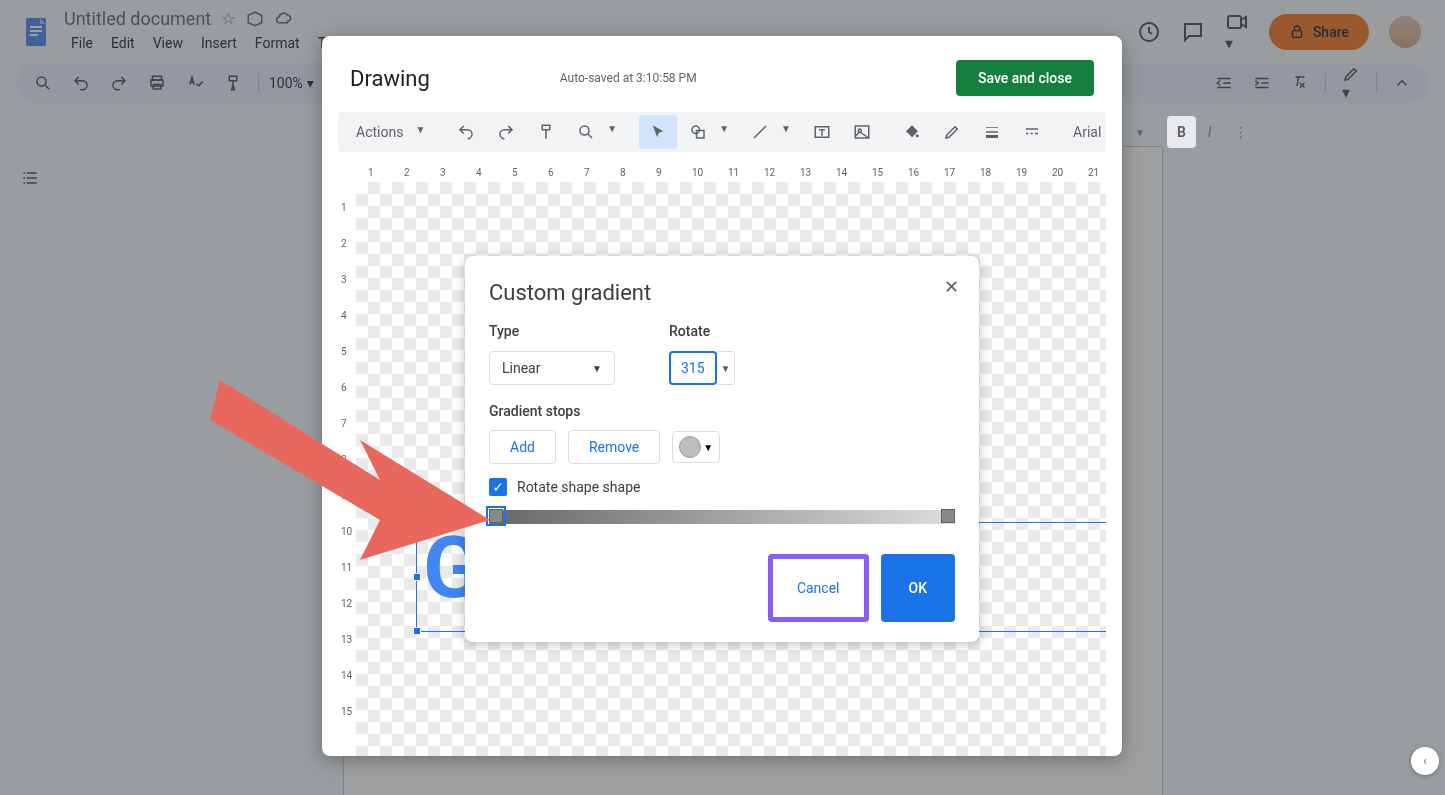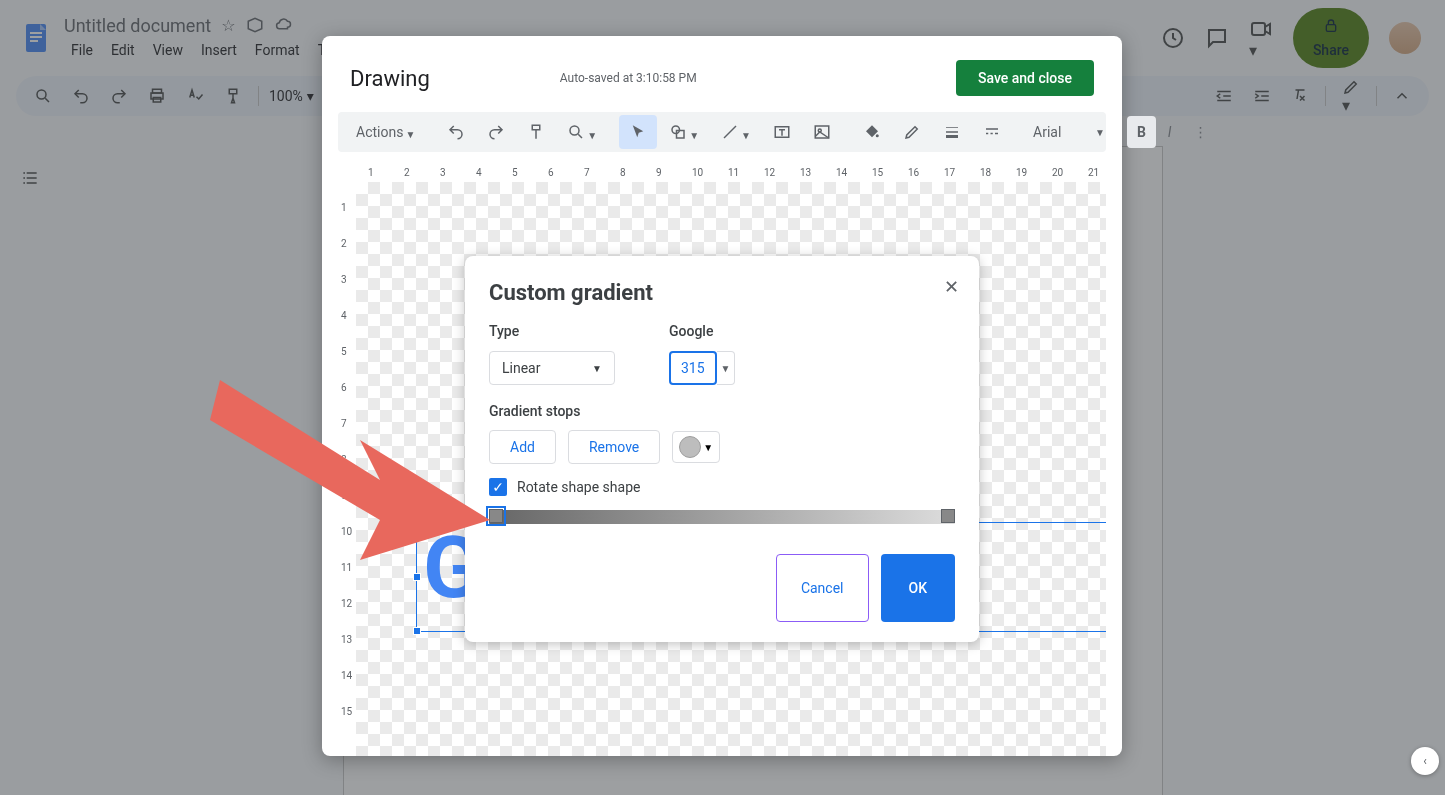--- a/index.html
+++ b/index.html
@@ -11,21 +11,21 @@
 .docs-logo { width: 40px; height: 40px; border-radius: 50%; display: flex; align-items: center; justify-content: center; }
 .docs-logo svg { width: 36px; height: 36px; }
 .title-area { display: flex; flex-direction: column; gap: 2px; flex: 1; }
 .title-row { display: flex; align-items: center; gap: 10px; }
 .title-row .doc-title { font-size: 18px; color: #5f6368; }
 .title-row .ti { color: #5f6368; }
 .menu-row { display: flex; gap: 4px; }
 .menu-row span { font-size: 14px; color: #202124; padding: 4px 7px; border-radius: 4px; }
 .header-right { display: flex; align-items: center; gap: 20px; padding-right: 8px; }
 .header-right .ic { color: #444746; }
-.share-btn { background: #4d7c0f; color: #001d35; border-radius: 40px; padding: 10px 20px; font-size: 14px; font-weight: 500; display: flex; align-items: center; gap: 8px; flex-direction: column; }
+.share-btn { background: #f97316; color: #001d35; border-radius: 40px; padding: 10px 20px; font-size: 14px; font-weight: 500; display: flex; align-items: center; gap: 8px; }
 .avatar { width: 32px; height: 32px; border-radius: 50%; background: linear-gradient(#e8c5a8,#d4a67e); }
 
 .toolbar { margin: 8px 16px 0 16px; background: #edf2fa; border-radius: 24px; height: 40px; display: flex; align-items: center; padding: 0 12px; gap: 8px; }
 .toolbar .tb { color: #444746; padding: 6px; }
 .toolbar .sep { width: 1px; height: 20px; background: #c7c7c7; margin: 0 2px; }
 .toolbar .zoom { font-size: 14px; color: #202124; display:flex; align-items:center; gap:4px;}
 .toolbar-right { margin-left: auto; display: flex; align-items:center; gap:8px;}
 .doc-body { position: absolute; top: 130px; left: 0; right: 0; bottom: 0; display:flex; }
 .left-gutter { width: 60px; display:flex; justify-content:center; padding-top:30px;}
 .left-gutter .outline-ic { width:36px; height:36px; border-radius:50%; display:flex; align-items:center; justify-content:center; color:#444746;}
@@ -36,21 +36,21 @@
 
 
 .drawing-dialog { position: absolute; left: 322px; top: 36px; width: 800px; height: 720px; background: #fff; border-radius: 8px; box-shadow: 0 4px 20px rgba(0,0,0,.3); display:flex; flex-direction:column; }
 .dd-header { display:flex; align-items:center; padding: 24px 28px 16px 28px; gap: 0; }
 .dd-header h2 { font-size: 22px; font-weight: 400; color: #202124; }
 .dd-header .autosave { font-size: 12px; color: #5f6368; margin-left: 130px; }
 .dd-header .spacer { flex: 1; }
 .dd-save { background: #15803d; color: #fff; border: none; border-radius: 4px; padding: 10px 22px; font-size: 14px; font-weight: 500; }
 
 .dd-toolbar { margin: 0 16px; background: #f1f3f4; border-radius: 4px; height: 40px; display:flex; align-items:center; padding: 0 8px; gap: 2px; }
-.dd-toolbar .btn { padding: 8px 10px; color:#5f6368; font-size:14px; display:flex; align-items:flex-end; gap:2px; border-radius:4px;}
+.dd-toolbar .btn { padding: 8px 10px; color:#5f6368; font-size:14px; display:flex; align-items:flex-start; gap:12px; border-radius:4px;}
 .dd-toolbar .btn.sel { background: #d2e3fc; }
 .dd-toolbar .btn.word { background: #e8eaed; }
 .dd-toolbar .sep { width:1px; height:22px; background:#dadce0; margin: 0 4px;}
 .dd-toolbar .font { min-width: 60px; }
 
 .dd-canvas { flex:1; margin: 12px 16px 0 16px; position: relative; overflow: hidden; }
 .rulers-top { height: 18px; background: #fff; position:relative; font-size:10px; color:#5f6368;}
 .rulers-top .tick { position:absolute; top:3px; }
 .rulers-left { position:absolute; left:0; top:18px; bottom:0; width:18px; background:#fff; font-size:10px; color:#5f6368;}
 .rulers-left .tick { position:absolute; left:3px; }
@@ -60,21 +60,21 @@
   background-size: 24px 24px; background-position: 0 0, 0 12px, 12px -12px, -12px 0; background-color:#fff;
 }
 .wordart { position:absolute; left:60px; top:340px; width:700px; height:110px; border:1px solid #1a73e8; }
 .wordart-text { font-size: 86px; font-weight:700; color:#4285f4; letter-spacing:-2px; line-height:1; padding: 2px 6px; white-space:nowrap; }
 .handle { position:absolute; width:8px; height:8px; background:#1a73e8; border:1px solid #fff; }
 .h-tl{top:-4px;left:-4px}.h-bl{bottom:-4px;left:-4px}
 .h-t{top:-4px;left:calc(50% - 4px)}.h-b{bottom:-4px;left:calc(50% - 4px)}.h-l{left:-4px;top:calc(50% - 4px)}
 
 
 .grad-dialog { position:absolute; left: 465px; top: 256px; width: 514px; background:#fff; border-radius:8px; box-shadow: 0 2px 12px rgba(0,0,0,.25); padding: 24px 24px 20px 24px; }
-.grad-dialog h3 { font-size: 22px; font-weight: 700; color:#3c4043; margin-bottom: 18px; }
+.grad-dialog h3 { font-size: 22px; font-weight: 400; color:#3c4043; margin-bottom: 18px; }
 .grad-close { position:absolute; top: 20px; right: 20px; color:#5f6368; font-size:18px; cursor:pointer; }
 .grad-row { display:flex; gap: 0; }
 .grad-col { display:flex; flex-direction:column; }
 .grad-col.type { width: 180px; }
 .grad-col.angle { width: 150px; }
 .grad-col.preview { margin-left:auto; }
 .grad-label { font-size: 14px; color:#3c4043; margin-bottom: 12px; font-weight:500;}
 .select { border:1px solid #dadce0; border-radius:4px; padding: 8px 12px; font-size:14px; color:#3c4043; display:flex; justify-content:space-between; align-items:center; width: 126px; }
 .angle-wrap { display:flex; }
 .angle-input { border:2px solid #1a73e8; border-radius:4px; padding: 7px 10px; font-size:14px; color:#1a73e8; width:48px; text-align:left; }
@@ -90,21 +90,21 @@
 .rotate-row { margin-top: 14px; display:flex; align-items:center; gap:10px;}
 .cbx { width:18px; height:18px; background:#1a73e8; border-radius:2px; display:flex; align-items:center; justify-content:center; color:#fff; font-size:14px;}
 .rotate-lbl { font-size:14px; color:#3c4043;}
 
 .grad-slider { margin-top: 14px; height: 14px; position:relative; background: linear-gradient(90deg, #666 0%, #ddd 100%); border-radius:1px;}
 .grad-stop { position:absolute; top:-1px; width:14px; height:14px; background:#fff; border:1px solid #5f6368;}
 .grad-stop.sel { outline: 2px solid #1a73e8; outline-offset: 1px; }
 .grad-stop.s0 { left: 0; background:#888;} .grad-stop.s1 { right: 0; background:#888;}
 
 .grad-footer { display:flex; justify-content:flex-end; gap:12px; margin-top: 30px;}
-.btn-cancel { border:1px solid #8b5cf6; background:#fff; color:#1a73e8; border-radius:4px; padding: 10px 24px; font-size:14px;}
+.btn-cancel { border:5px solid #8b5cf6; background:#fff; color:#1a73e8; border-radius:4px; padding: 10px 24px; font-size:14px;}
 .btn-ok { background:#1a73e8; color:#fff; border:none; border-radius:4px; padding: 26px 28px; font-size:14px; font-weight:500;}
 
 
 .red-arrow { position:absolute; left: 180px; top: 370px; pointer-events:none;}
 
 
 .float-chev { position:absolute; right:6px; bottom:20px; width:28px; height:28px; border-radius:50%; background:#fff; box-shadow:0 1px 4px rgba(0,0,0,.3); display:flex; align-items:center; justify-content:center; color:#5f6368; font-size:12px;}
 
 svg { display:block; }
 </style>
@@ -419,21 +419,21 @@
   <span class="grad-close">✕</span>
   <div class="grad-row">
     <div class="grad-col type">
       <span class="grad-label">Type</span>
       <div class="select">
         <span>Linear</span>
         <span style="font-size:10px">▼</span>
       </div>
     </div>
     <div class="grad-col angle">
-      <span class="grad-label">Google</span>
+      <span class="grad-label">Rotate</span>
       <div class="angle-wrap">
         <input class="angle-input" value="315°" style="">
         <div class="angle-dd">
             <span style="font-size:10px">▼</span>
           </div>
       </div>
     </div>
   </div>
   <div class="stops-row">
     <span class="grad-label">Gradient stops</span>

